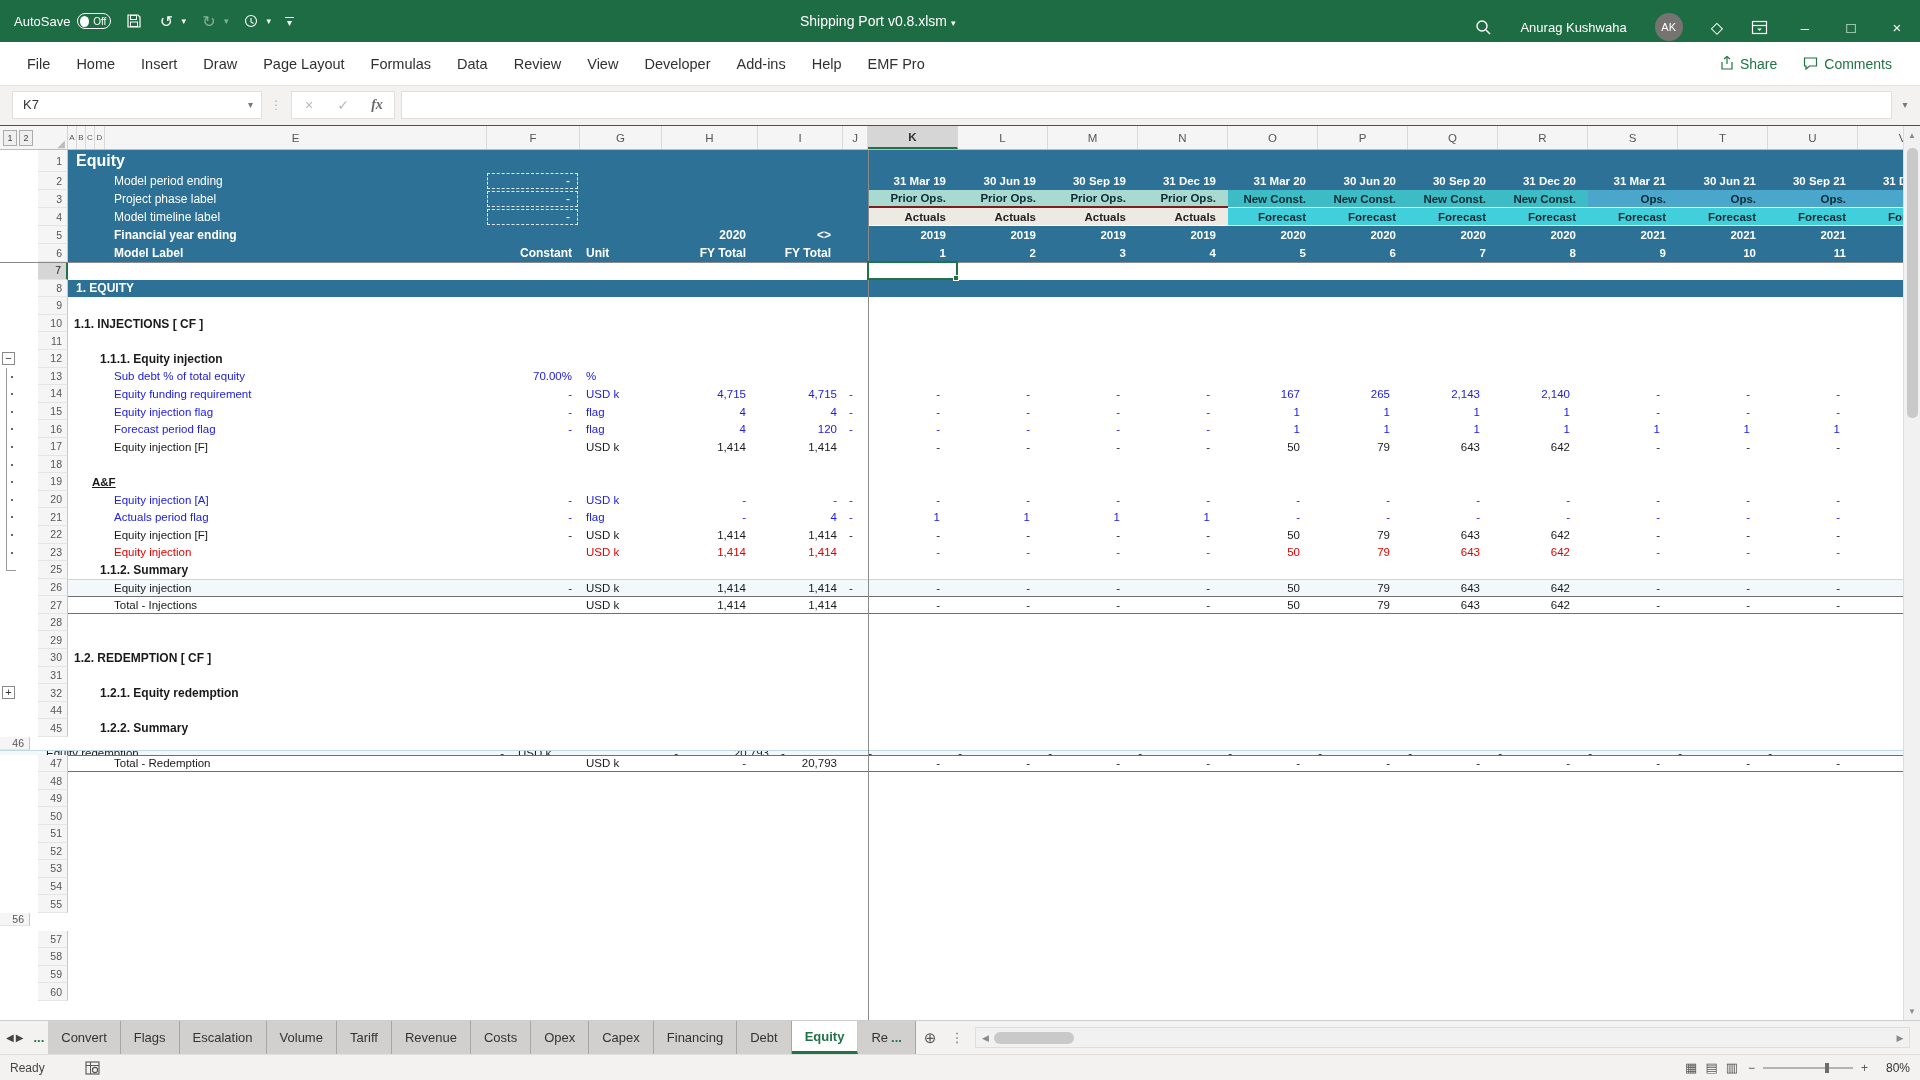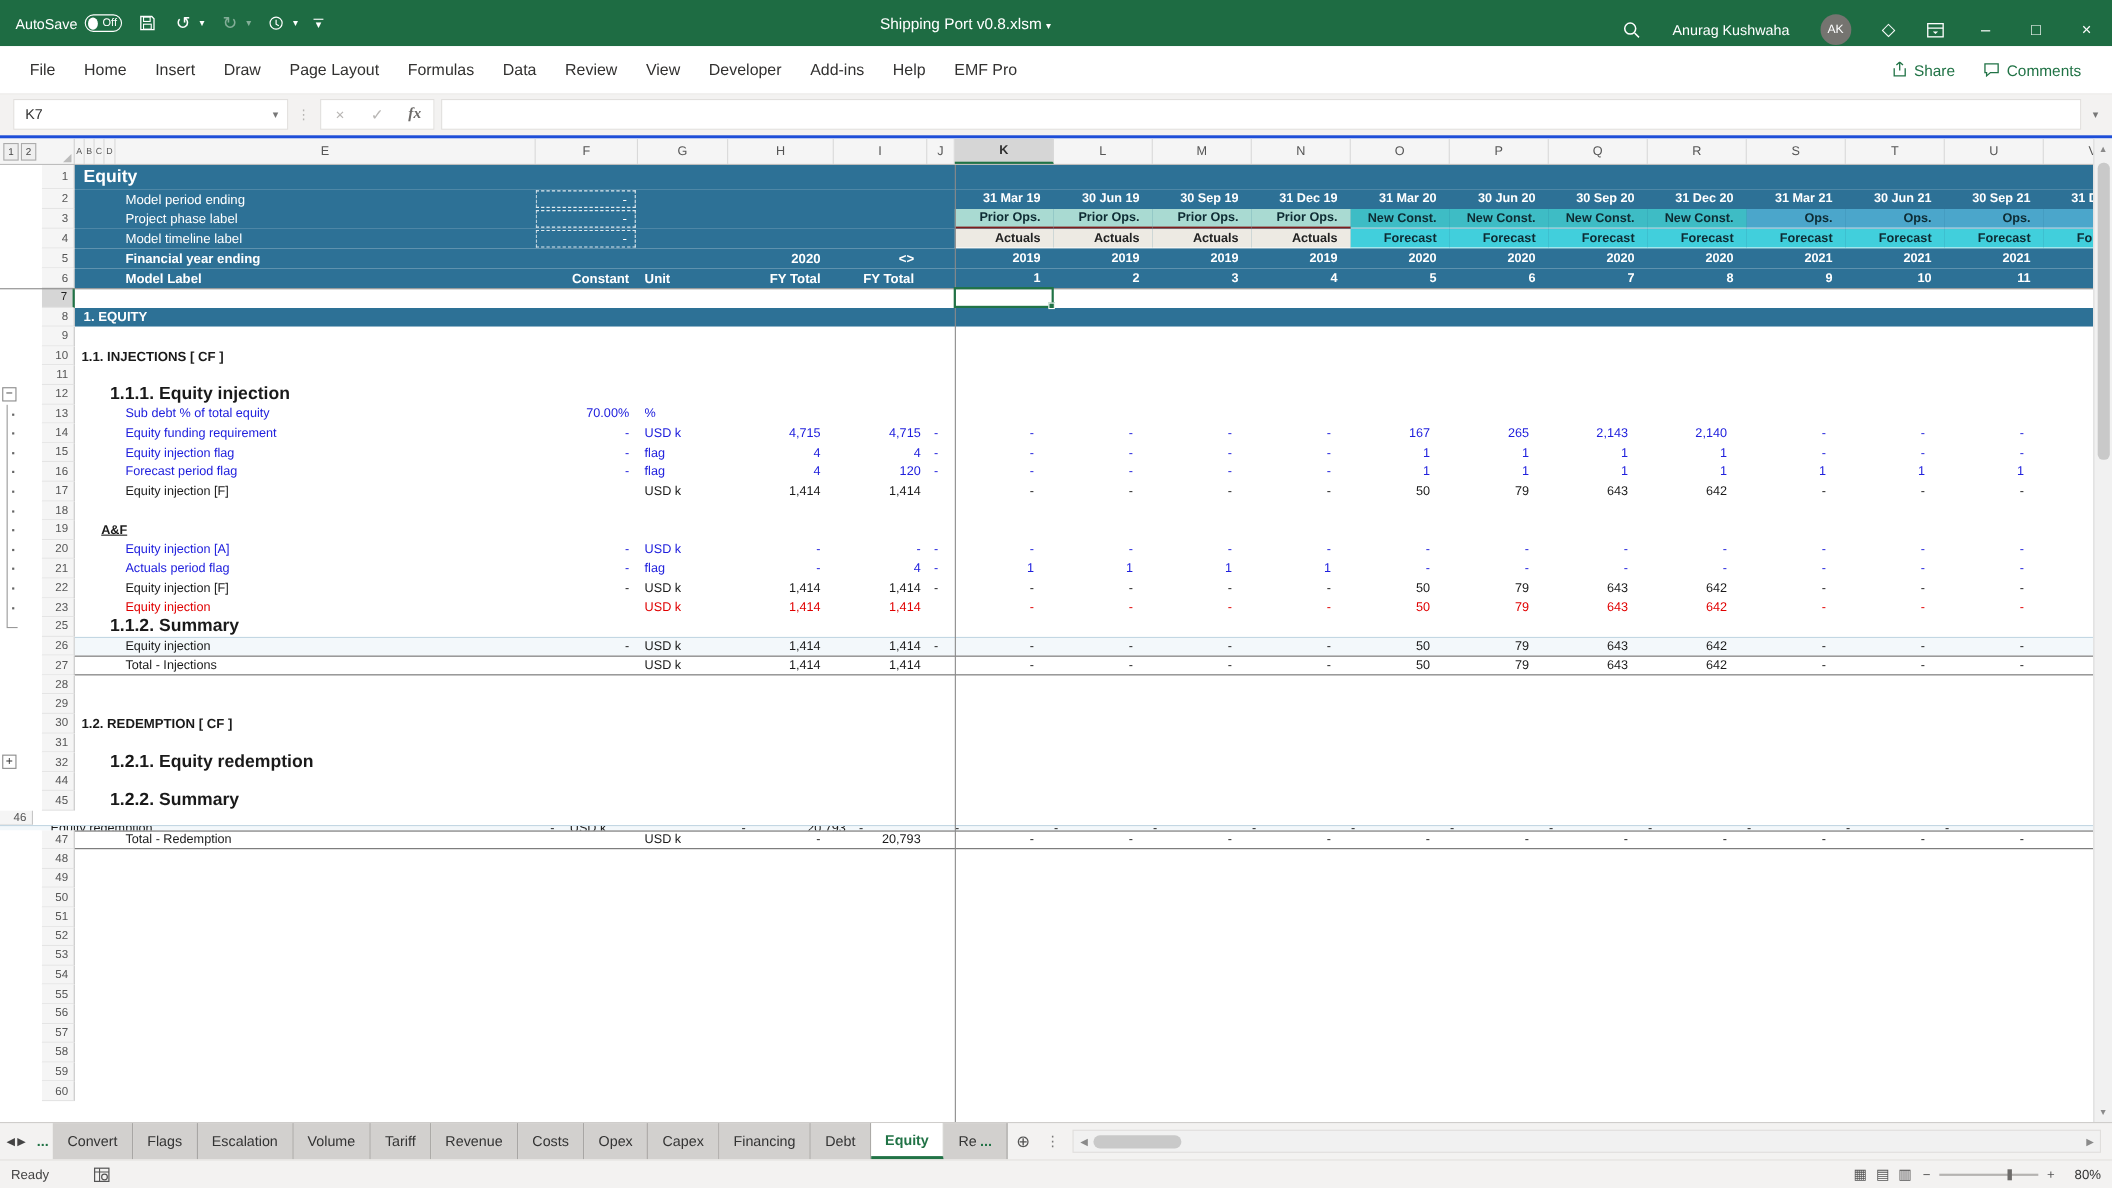--- a/index.html
+++ b/index.html
@@ -30,21 +30,21 @@
   
   .ribbonrow{height:44px;background:#fff;border-bottom:1px solid #e3e1df;display:flex;align-items:center;
              flex:0 0 auto;font-size:14.5px;color:#323130;}
   .rtabs{display:flex;align-items:center;padding-left:14px;gap:0;}
   .rtab{padding:0 13px;height:44px;display:flex;align-items:center;white-space:nowrap;}
   .ribbon-right{margin-left:auto;display:flex;align-items:center;gap:6px;padding-right:18px;color:var(--accent);}
   .rbtn{display:flex;align-items:center;gap:6px;padding:4px 10px;font-size:14px;}
 
   
   .formularow{height:40px;background:#f3f2f1;display:flex;align-items:center;padding:4px 2px 6px 12px;
-              flex:0 0 auto;border-bottom:3px solid #1d4ed8;}
+              flex:0 0 auto;border-bottom:1px solid #1d4ed8;}
   .namebox{width:250px;height:28px;background:#fff;border:1px solid #e1dfdd;display:flex;align-items:center;
            font-size:13px;color:#333;padding-left:10px;}
   .namebox .nb-caret{margin-left:auto;padding-right:8px;color:#777;font-size:10px;}
   .fx-sep{color:#b5b3b1;padding:0 8px;font-size:12px;letter-spacing:1px;}
   .fxbtns{display:flex;align-items:center;background:#fff;border:1px solid #e1dfdd;height:28px;}
   .fxbtn{width:34px;height:100%;display:flex;align-items:center;justify-content:center;color:#b9b7b5;font-size:14px;}
   .fxbtn.fx{color:#6d6b69;font-style:italic;font-weight:bold;font-family:"Liberation Serif",serif;}
   .finput{flex:1;background:#fff;border:1px solid #e1dfdd;height:28px;margin-left:6px;}
   .fexpand{width:26px;color:#777;text-align:center;font-size:10px;}
 
@@ -89,21 +89,21 @@
   .st-actuals{background:var(--actuals);color:#222;border-bottom:1px solid #fff;}
   .st-forecast{background:var(--forecast);color:#0d2b33;border-bottom:1px solid #fff;}
 
   
   .grow{height:17.6px;font-size:11.5px;color:#1a1a1a;}
   .grow .cells{align-items:center;}
   .gcell{flex:0 0 auto;height:100%;display:flex;align-items:center;white-space:nowrap;overflow:hidden;}
   .ra{justify-content:flex-end;}
   .lbl-band{background:var(--hblue);color:#fff;font-weight:bold;font-size:12px;padding-left:8px;width:100%;}
   .lbl-section{font-weight:bold;padding-left:6px;font-size:12px;}
-  .lbl-sub{font-weight:bold;padding-left:32px;font-size:16px;}
+  .lbl-sub{font-weight:bold;padding-left:32px;font-size:12px;}
   .lbl-anf{font-weight:bold;padding-left:24px;text-decoration:underline;font-size:11.5px;}
   .lbl-data{padding-left:46px;}
   .c-input{color:var(--inblue);}
   .c-red{color:var(--red);}
   .row-summary .cells{background:#f3f8fb;border-top:1px solid #c3d7e3;}
   .row-total .cells{border-top:1px solid #6f6f6f;border-bottom:1px solid #6f6f6f;}
   .freezeV{position:absolute;width:1px;background:#8a8a8a;z-index:6;}
   .freezeH{position:absolute;height:1px;background:#8a8a8a;z-index:6;left:0;}
   .selbox{position:absolute;border:2px solid var(--accent);z-index:7;background:transparent;}
   .fillhandle{position:absolute;right:-3px;bottom:-3px;width:6px;height:6px;background:var(--accent);border:1px solid #fff;}
@@ -899,21 +899,21 @@
         <div class="sheet-row grow row-empty" style="height: 17.6px;">
           <div class="olcell"></div>
           <div class="rowhdr">54</div>
           <div class="cells"></div>
         </div>
         <div class="sheet-row grow row-empty" style="height: 17.6px;">
           <div class="olcell"></div>
           <div class="rowhdr">55</div>
           <div class="cells"></div>
         </div>
-        <div class="sheet-row grow row-empty" style="height: 17.6px;">
+        <div class="sheet-row grow row-empty" style="height: 17.6px; flex-direction: column;">
           <div class="olcell"></div>
           <div class="rowhdr">56</div>
           <div class="cells"></div>
         </div>
         <div class="sheet-row grow row-empty" style="height: 17.6px;">
           <div class="olcell"></div>
           <div class="rowhdr">57</div>
           <div class="cells"></div>
         </div>
         <div class="sheet-row grow row-empty" style="height: 17.6px;">

